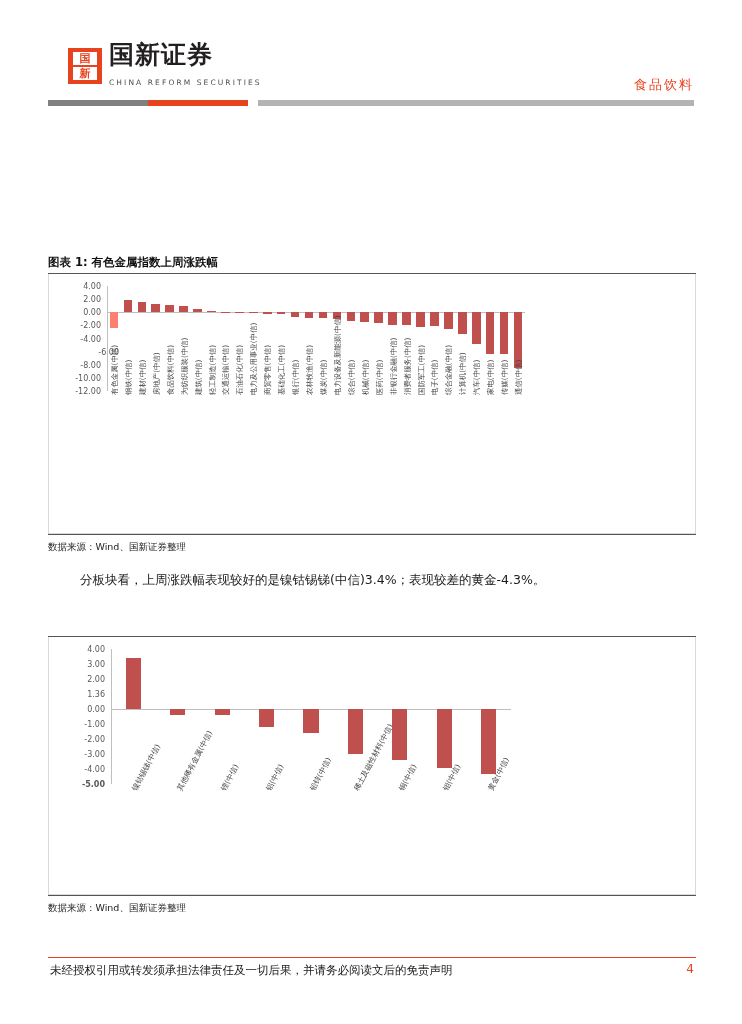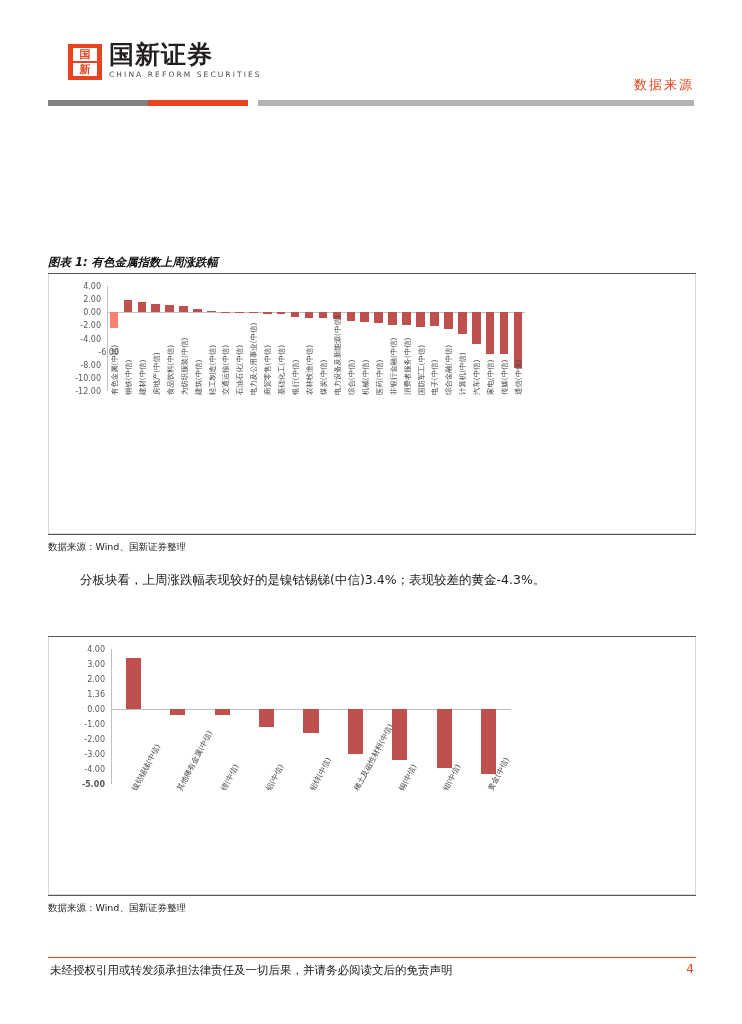--- a/index.html
+++ b/index.html
@@ -13,42 +13,42 @@
   .hdr{position:absolute;left:0;top:0;width:742px;height:110px;}
   .logo-wrap{position:absolute;left:68px;top:42px;display:flex;align-items:center;}
   .logo-mark{width:34px;height:36px;background:#e8431f;position:relative;margin-right:7px;}
   .logo-mark .g1,.logo-mark .g2{
     position:absolute;left:5px;width:24px;height:13px;background:#fff;
     color:#e8431f;font-size:11px;line-height:13px;text-align:center;
     font-family:"DejaVu Sans",sans-serif;font-weight:bold;
   }
   .logo-mark .g1{top:4px;}
   .logo-mark .g2{top:19px;}
-  .logo-txt{display:flex;flex-direction:column;}
+  .logo-txt{display:flex;flex-direction:column;gap:8px;}
   .logo-cn{font-family:"DejaVu Sans",sans-serif;font-weight:bold;font-size:25px;
            color:#231f20;letter-spacing:1px;line-height:26px;}
   .logo-en{font-family:"DejaVu Sans",sans-serif;font-size:7.5px;color:#4d4d4d;
            letter-spacing:2.1px;line-height:12px;margin-top:1px;}
   .hdr-right{position:absolute;right:48px;top:76px;font-size:13px;color:#e8431f;
              letter-spacing:2px;font-family:"DejaVu Sans",sans-serif;}
   .bar-a{position:absolute;left:48px;top:100px;width:100px;height:6px;background:#808080;}
   .bar-b{position:absolute;left:148px;top:100px;width:100px;height:6px;background:#e8431f;}
   .bar-c{position:absolute;left:258px;top:100px;width:436px;height:6px;background:#b3b3b3;}
 
   
   .sec-title{position:absolute;left:50px;top:143px;font-size:15.5px;color:#e8431f;
              font-weight:bold;font-family:"DejaVu Sans",sans-serif;letter-spacing:1px;}
   .para{position:absolute;font-size:12.5px;color:#1a1a1a;line-height:24px;
         font-family:"DejaVu Sans",sans-serif;text-align:justify;}
   .p1{left:48px;top:186px;width:648px;text-indent:26px;}
   .p2{left:54px;top:568px;width:648px;text-indent:26px;}
 
   
   .exh{position:absolute;}
-  .exh-cap{font-size:11.5px;font-weight:bold;font-style:italic;color:#111;
+  .exh-cap{font-size:11.5px;font-weight:bold;color:#111;
            font-family:"DejaVu Sans",sans-serif;padding-bottom:3px;}
   .exh-rule{height:1px;background:#555;width:100%;}
   .exh-box{border:1px solid #d9d9d9;border-top:none;box-sizing:border-box;background:#fff;}
   .exh-src{font-size:9.5px;color:#222;font-family:"DejaVu Sans",sans-serif;padding-top:6px;}
   .exh-srcrule{height:1px;background:#555;width:100%;}
 
   #exh1{left:48px;top:255px;width:648px;}
   #exh1 .exh-box{height:260px;}
   #exh2{left:48px;top:636px;width:648px;}
   #exh2 .exh-box{height:258px;}
@@ -81,21 +81,21 @@
     <div class="logo-wrap">
       <div class="logo-mark">
         <div class="g1">国</div>
         <div class="g2">新</div>
       </div>
       <div class="logo-txt">
         <div class="logo-cn">国新证券</div>
         <div class="logo-en">CHINA REFORM SECURITIES</div>
       </div>
     </div>
-    <div class="hdr-right">数据来源</div>
+    <div class="hdr-right">食品饮料</div>
     <div class="bar-a"></div>
     <div class="bar-b"></div>
     <div class="bar-c"></div>
   </div>
 
   <div class="para p2">分板块看，上周涨跌幅表现较好的是镍钴锡锑(中信)3.4%；表现较差的黄金-4.3%。</div>
 
   <div class="exh" id="exh1">
     <div class="exh-cap">图表 1: 有色金属指数上周涨跌幅</div>
     <div class="exh-rule"></div>

